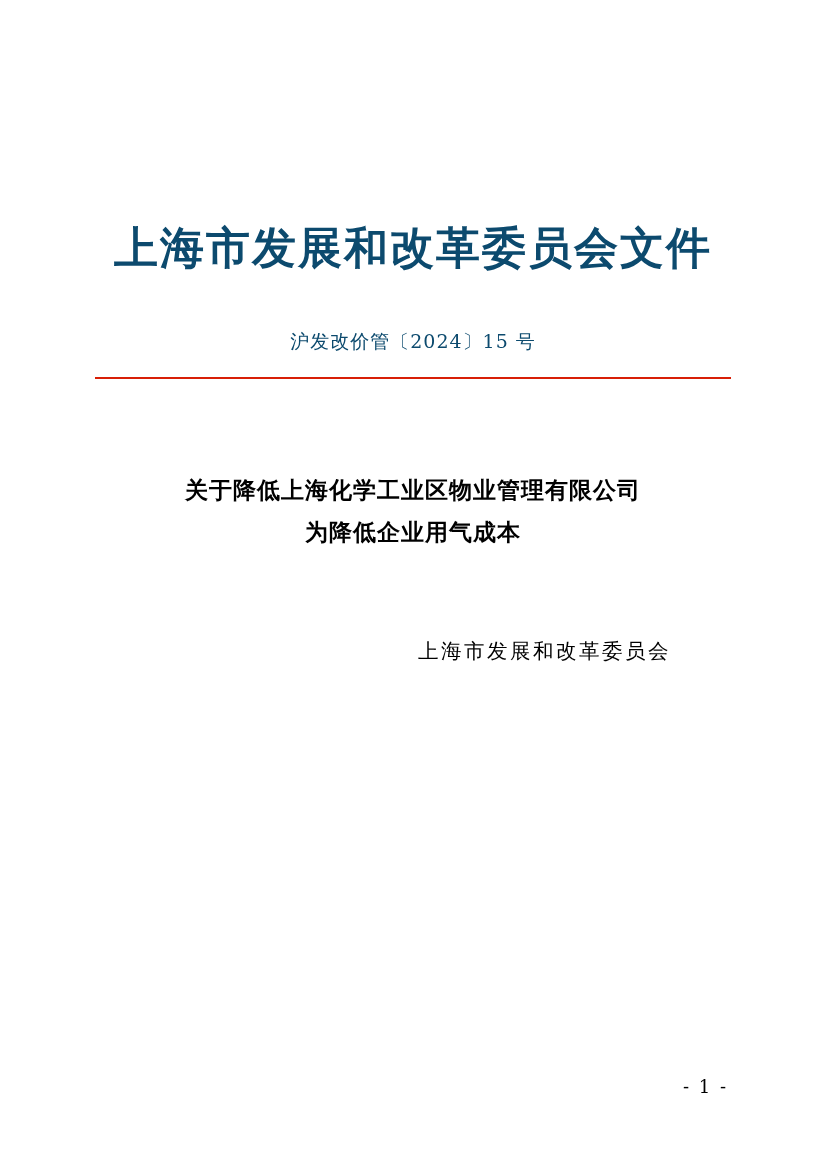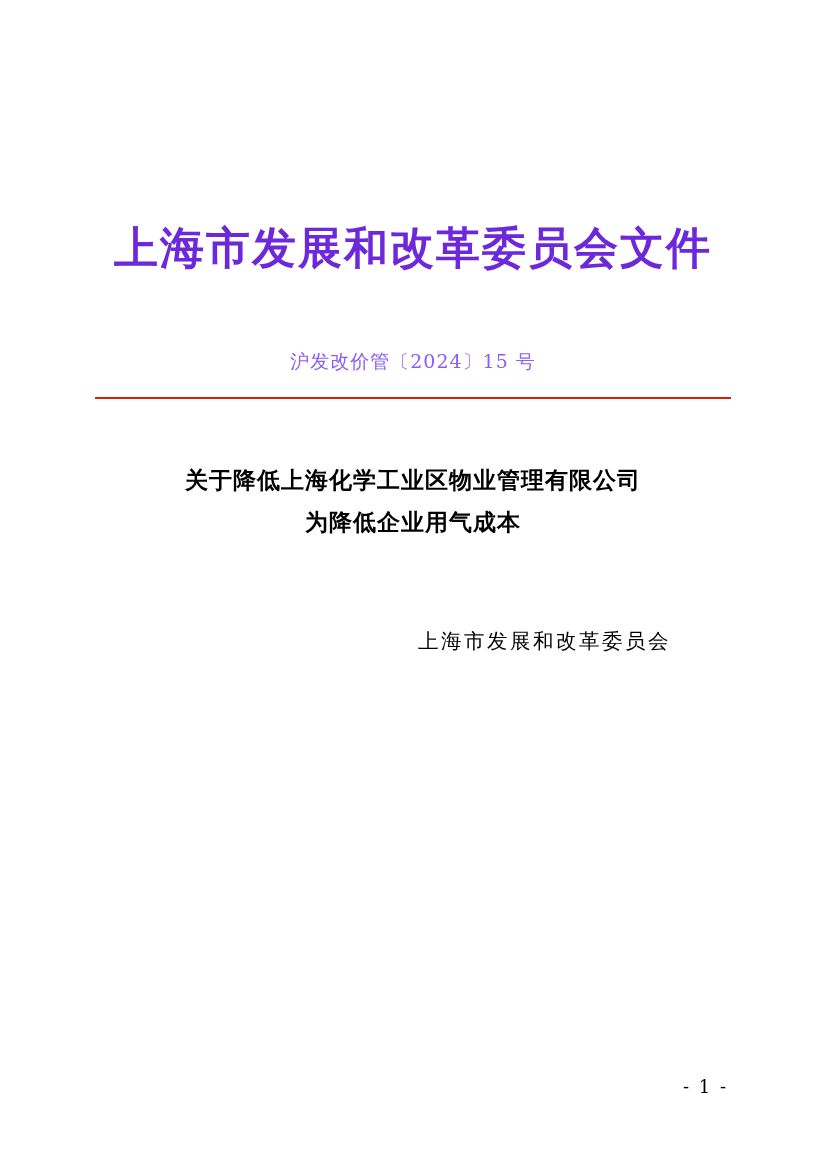--- a/index.html
+++ b/index.html
@@ -22,48 +22,48 @@
     width: 826px;
     height: 1169px;
     box-sizing: border-box;
     padding: 0 95px;
   }
 
   
   .masthead {
     margin-top: 222px;
     text-align: center;
-    color: #6d28d9;
+    color: #0c4a6e;
     font-family: "DejaVu Serif", "Liberation Serif", serif;
     font-weight: bold;
     font-size: 44px;
     letter-spacing: 2px;
     line-height: 1.2;
     white-space: nowrap;
   }
 
   .doc-number {
-    margin-top: 74px;
+    margin-top: 54px;
     text-align: center;
     font-size: 19px;
     letter-spacing: 1px;
-    color: #8b5cf6;
+    color: #0c4a6e;
     font-family: "DejaVu Serif", "Liberation Serif", serif;
   }
 
   .red-rule {
     margin-top: 22px;
     height: 2px;
     background: #d81f06;
     width: 100%;
   }
 
   
   .doc-title {
-    margin-top: 60px;
+    margin-top: 90px;
     text-align: center;
     font-size: 23px;
     font-weight: bold;
     line-height: 1.85;
     letter-spacing: 1px;
     font-family: "DejaVu Sans", "Liberation Sans", sans-serif;
   }
   .doc-title .line { display: block; }
 
   

